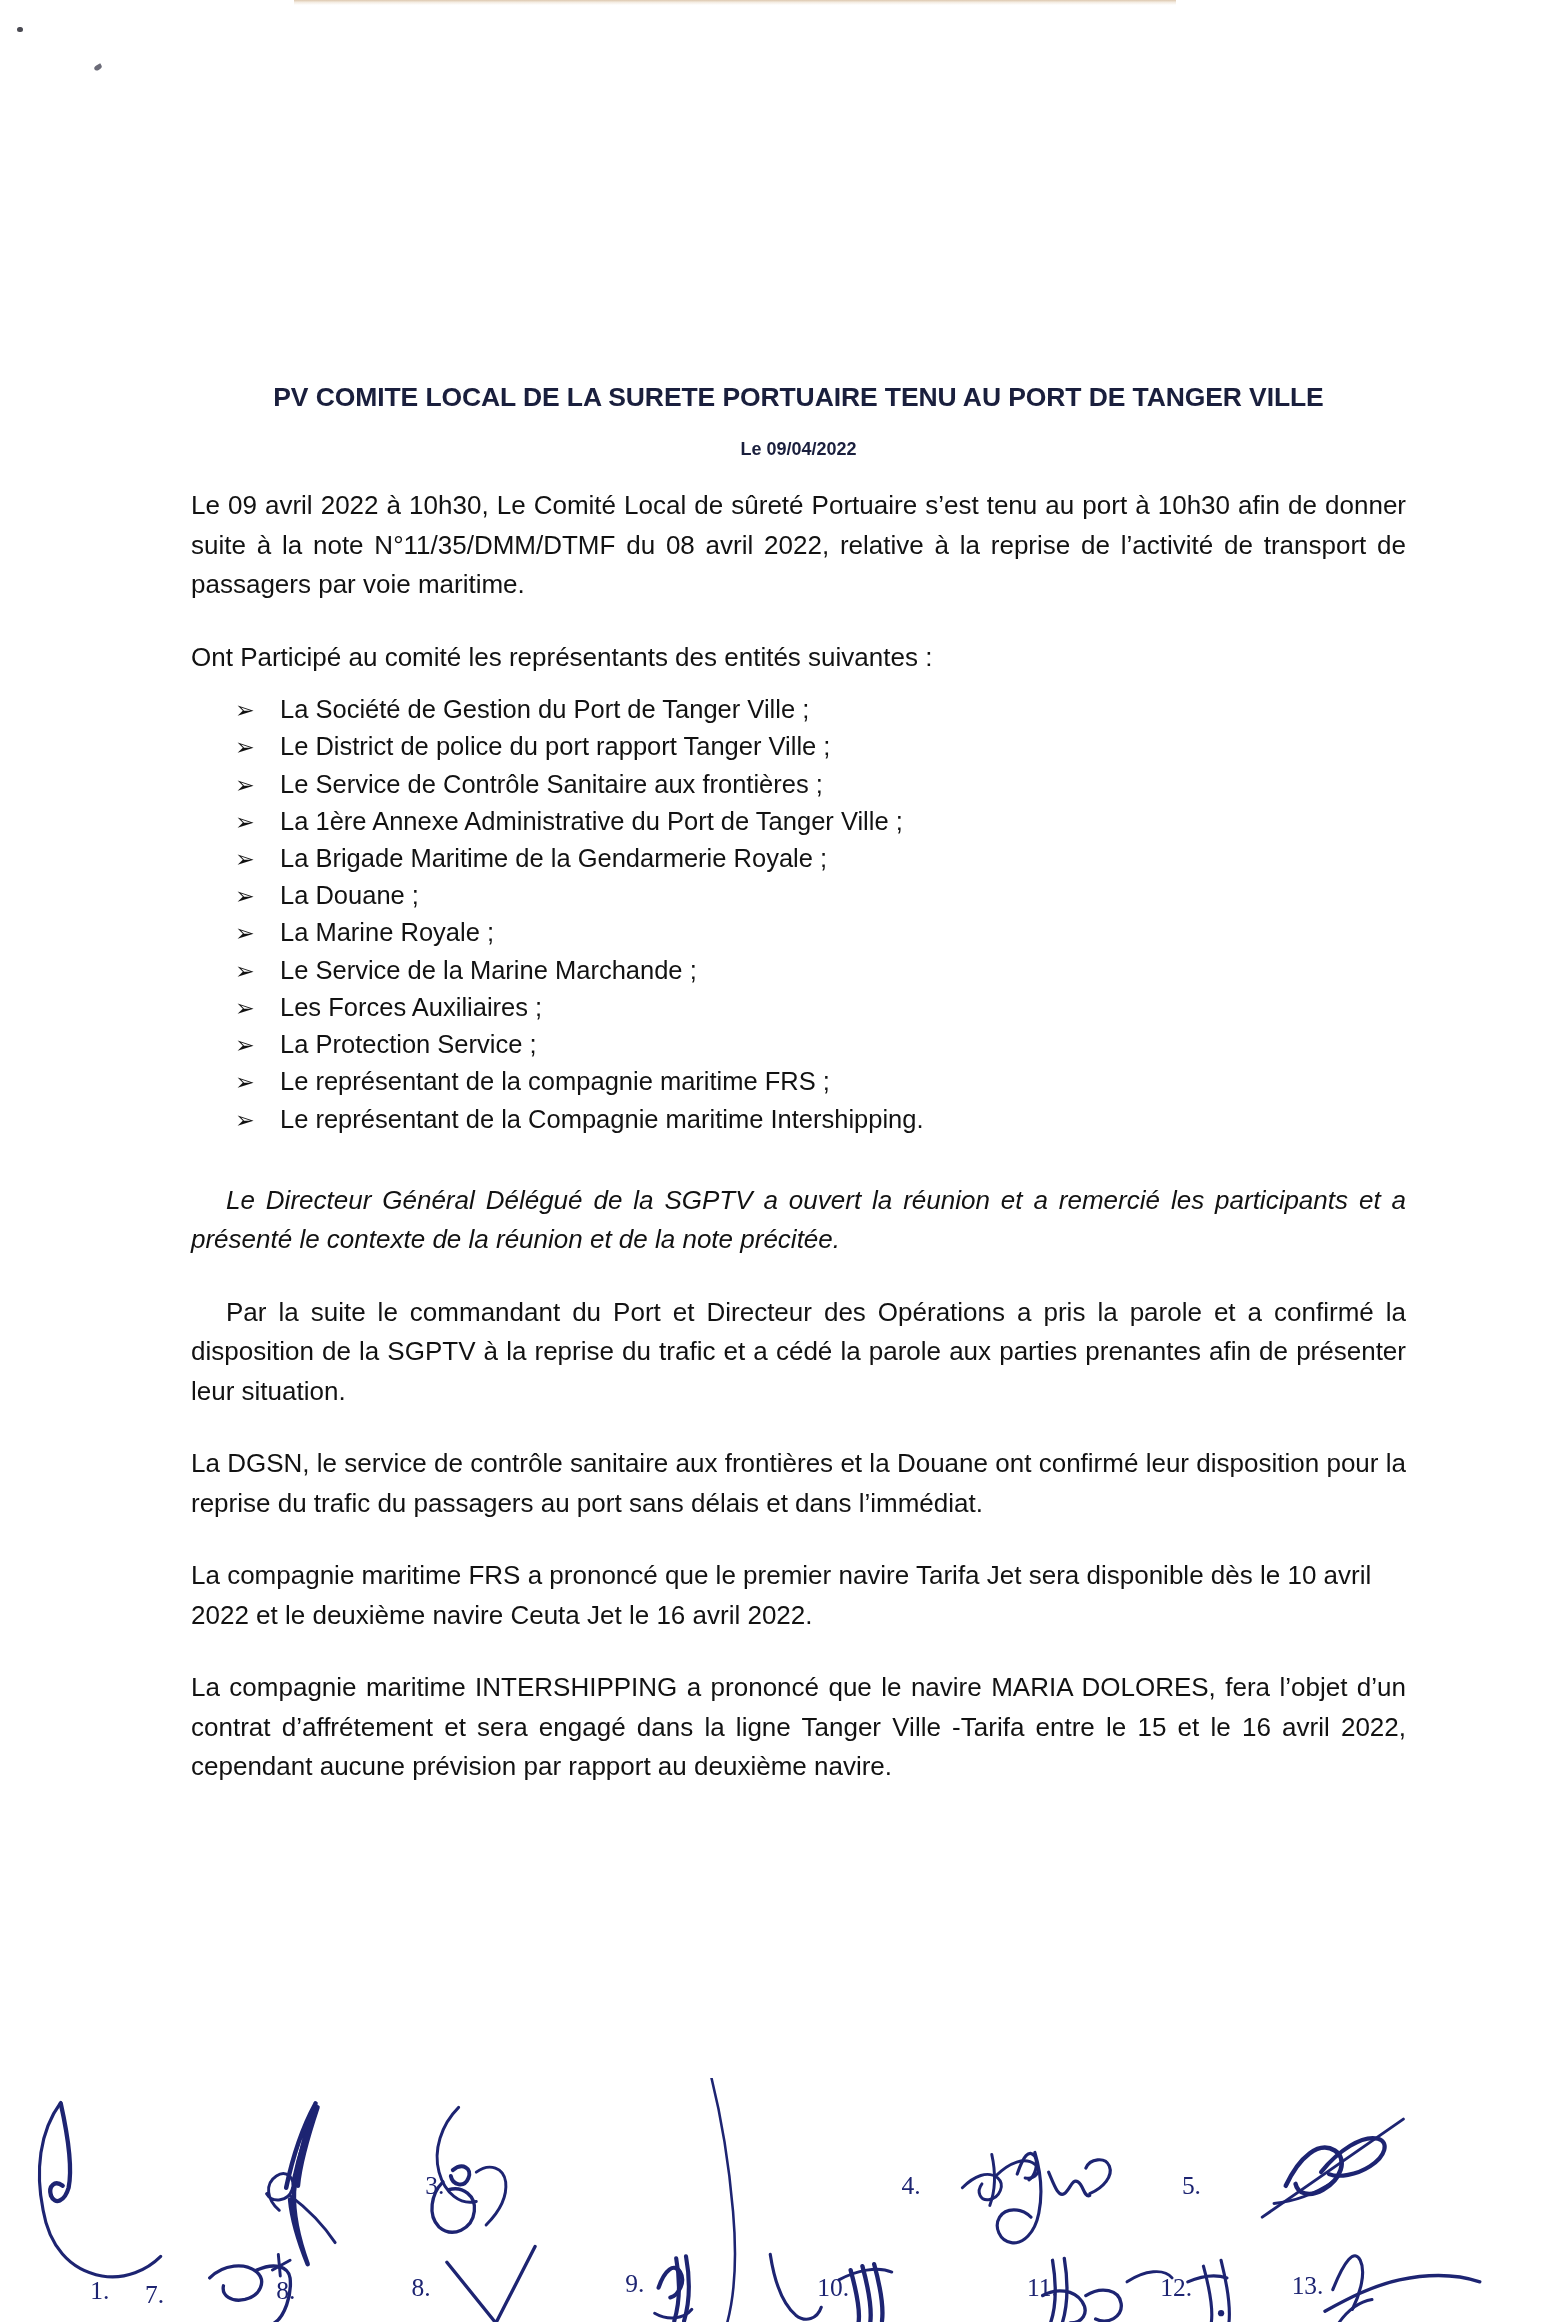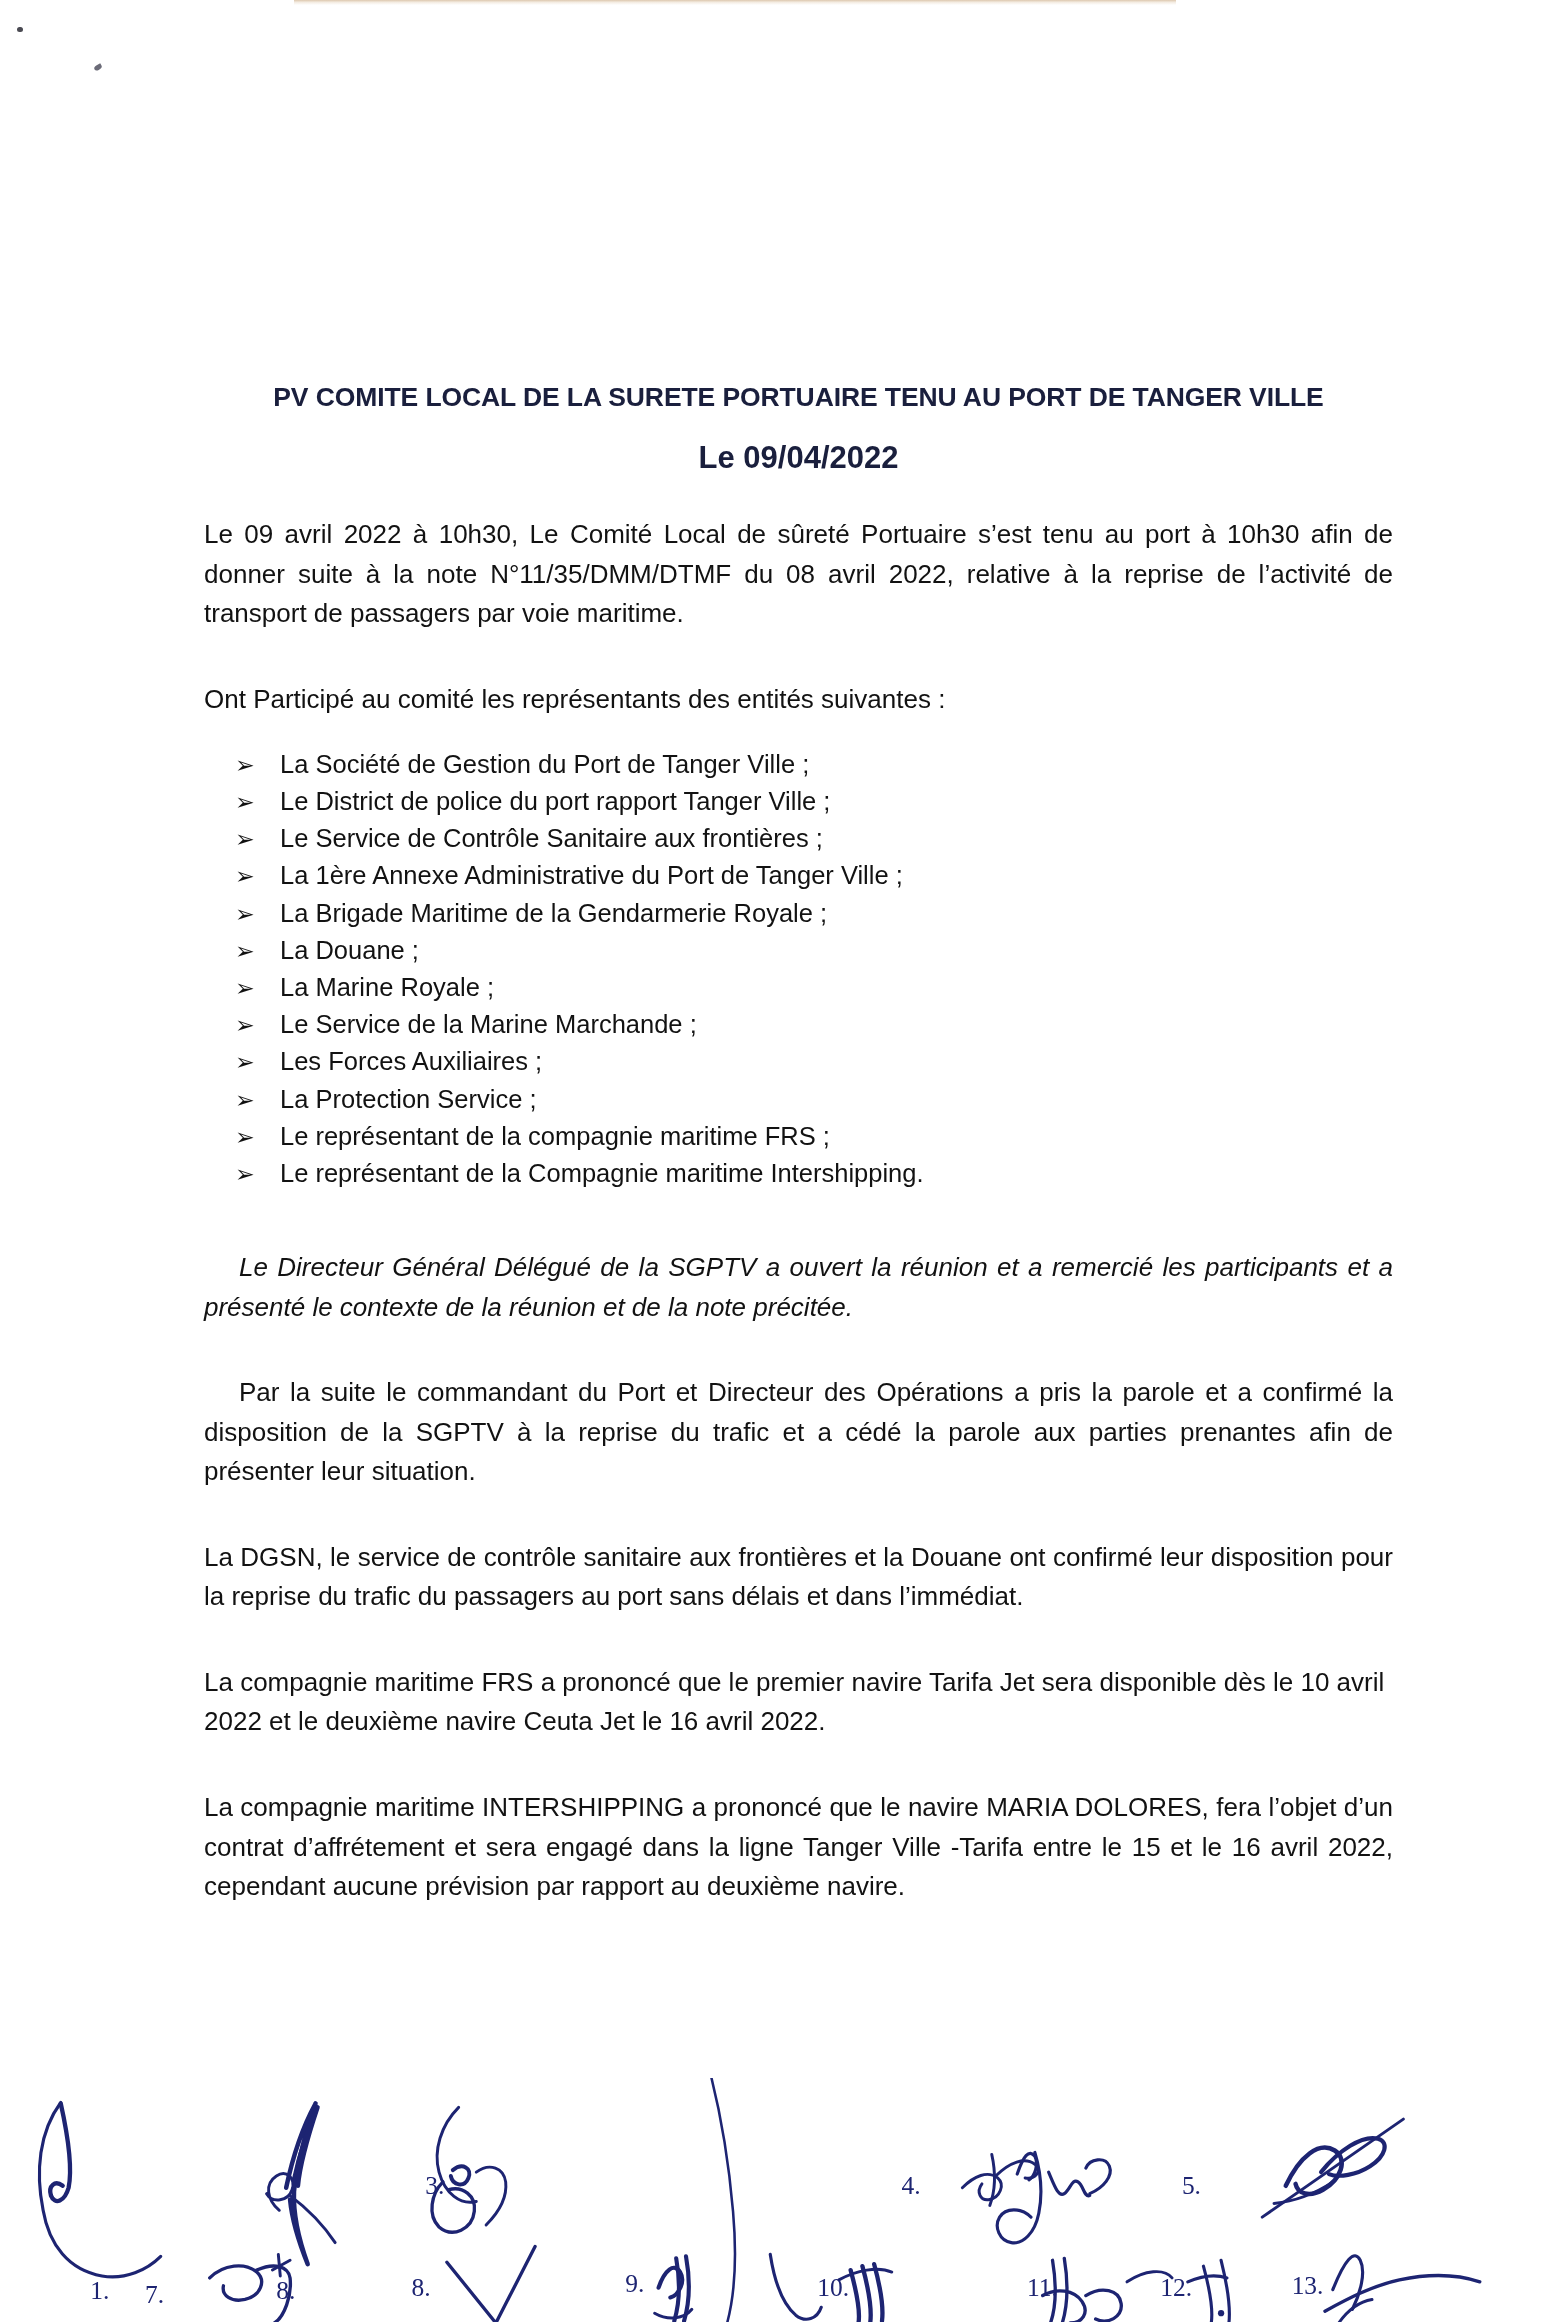--- a/index.html
+++ b/index.html
@@ -55,29 +55,29 @@
     font-size: 26.5px;
     font-weight: bold;
     color: #1a1f3d;
     letter-spacing: -0.1px;
     line-height: 1.2;
   }
   .doc-date {
     margin: 0;
     padding-top: 25.5px;
     text-align: center;
-    font-size: 31px;
+    font-size: 18px;
     font-weight: bold;
     color: #1a1f3d;
     line-height: 1.2;
   }
 
   
   .para {
-    margin: 13px;
+    margin: 0;
     padding-top: 25.5px;
     font-size: 26px;
     line-height: 1.52;
     color: #121212;
     text-align: justify;
     text-justify: inter-word;
   }
   .para.indent { text-indent: 35px; }
   .para.gap-lg { padding-top: 33px; }
   .para.gap-xl { padding-top: 43px; font-style: italic; }

